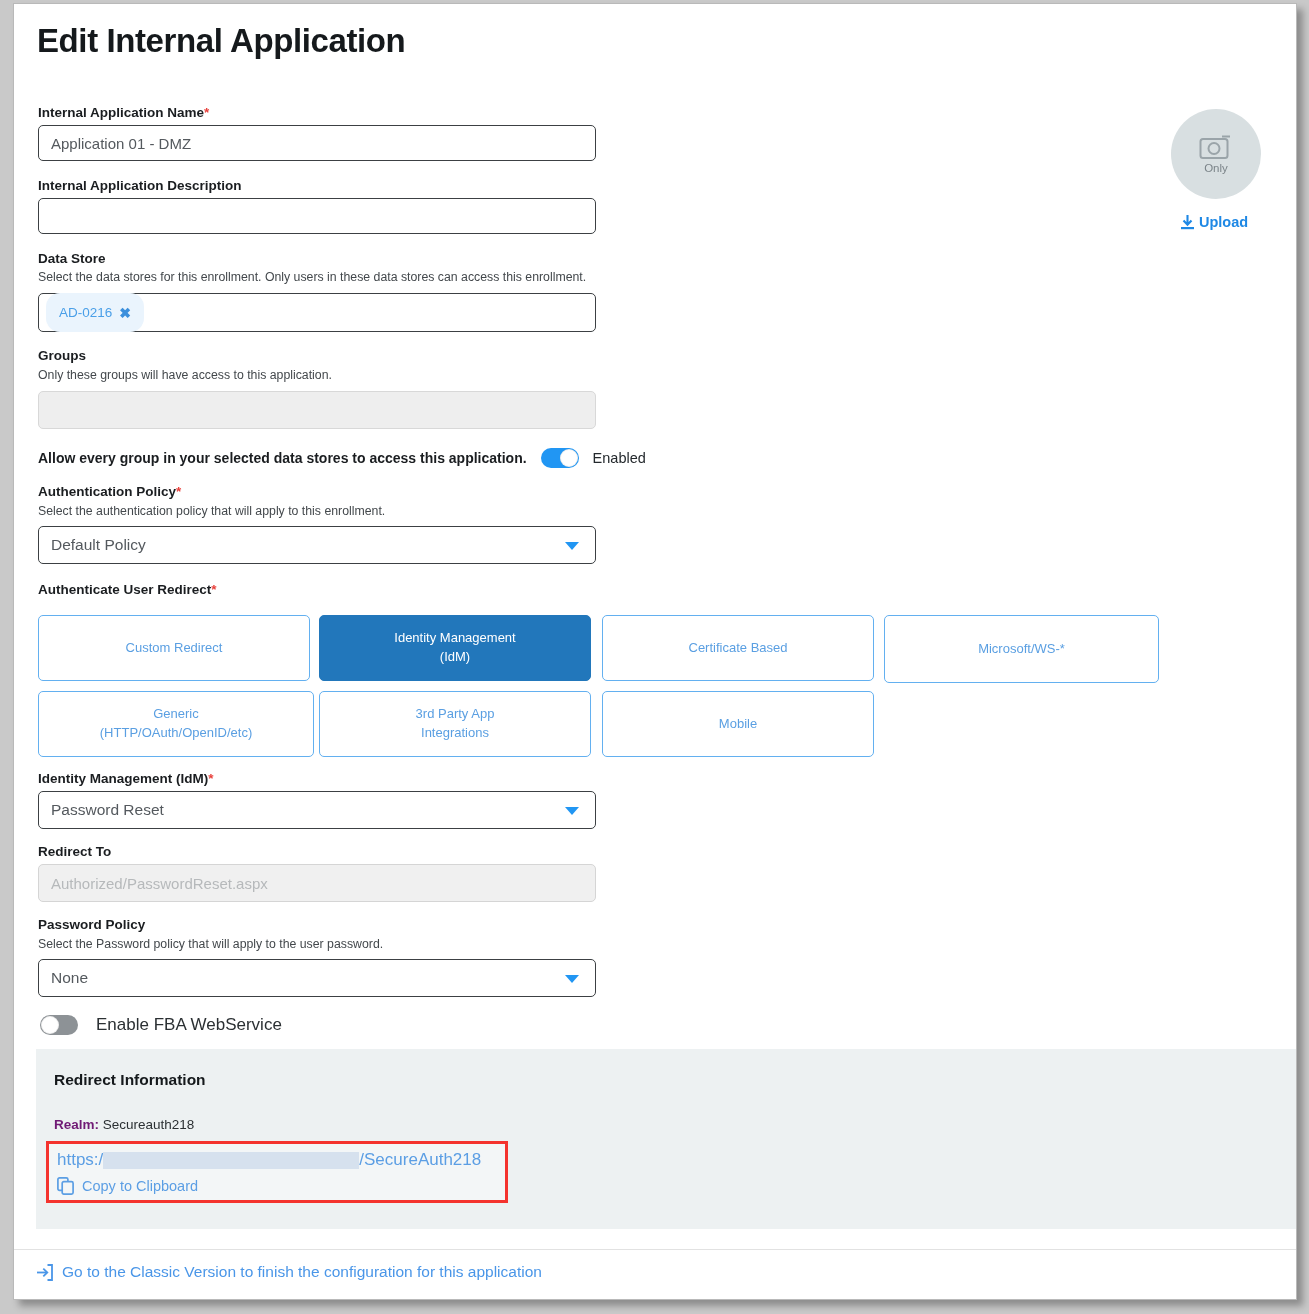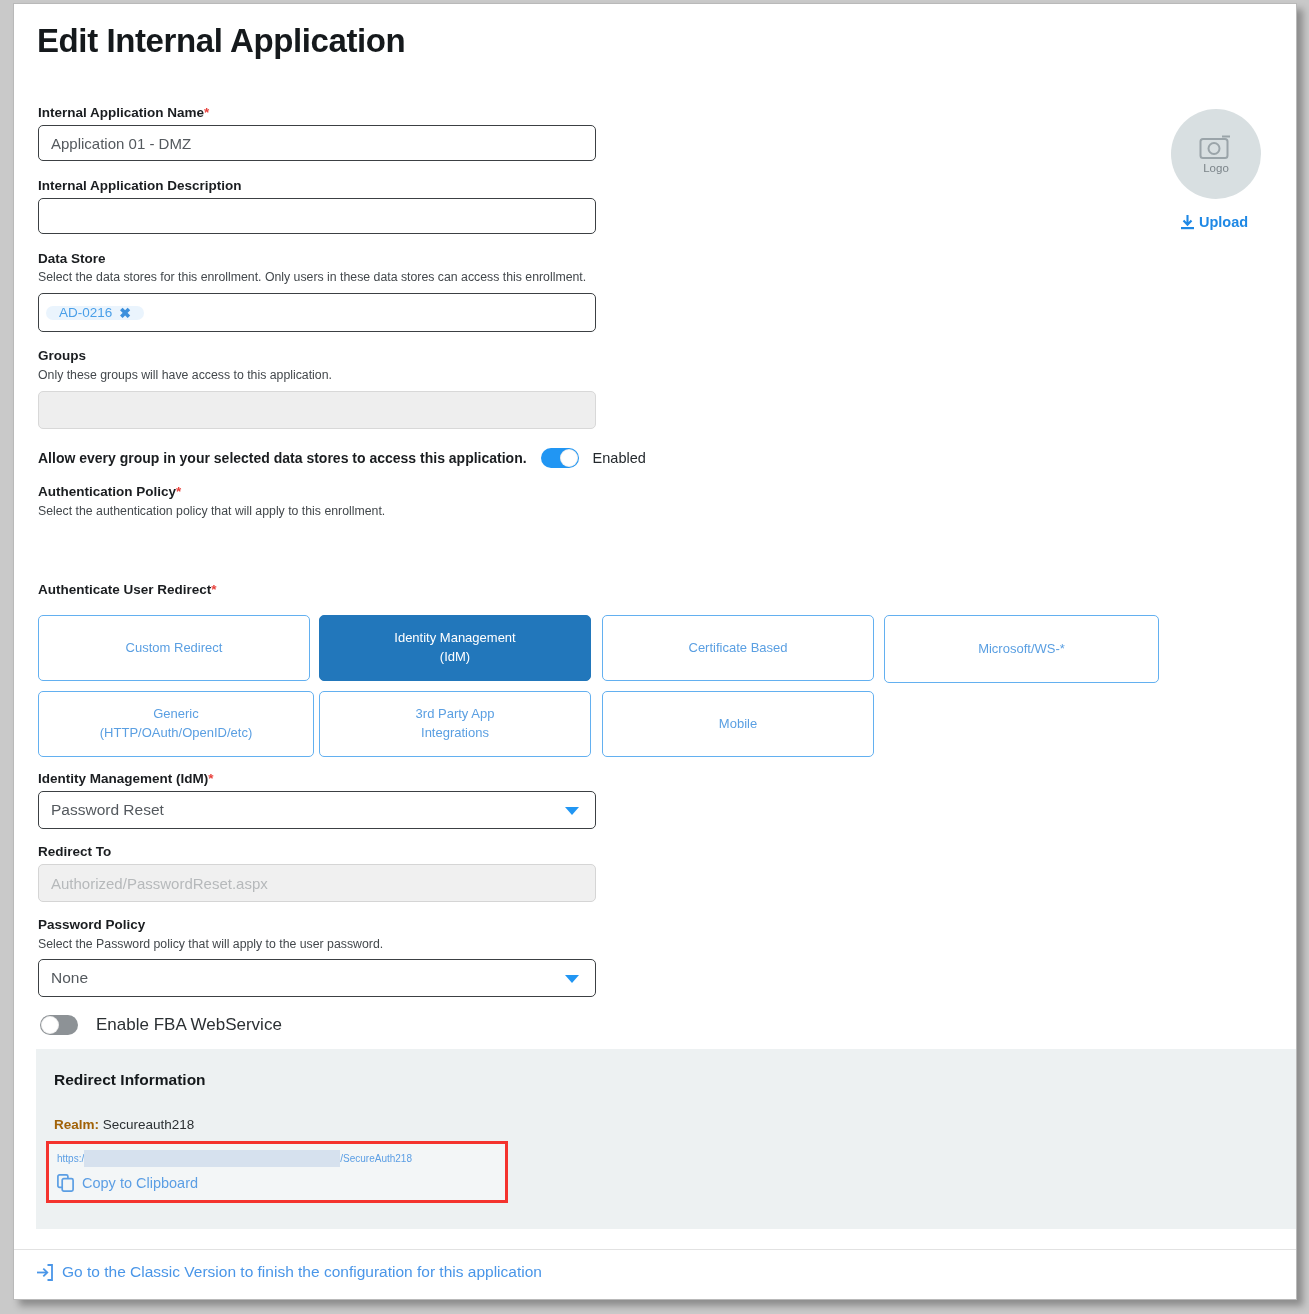--- a/index.html
+++ b/index.html
@@ -111,21 +111,21 @@
     border-radius: 5px;
     background: #fff;
     display: flex;
     align-items: center;
     padding: 0 7px;
   }
   .chip {
     background: #eaf4fd;
     color: #4a9fe8;
     border-radius: 14px;
-    height: 14px;
+    height: 39px;
     display: inline-flex;
     align-items: center;
     gap: 7px;
     padding: 0 13px;
     font-size: 13.5px;
   }
   .chip-x {
     color: #3b8fdc;
     font-size: 14px;
     font-weight: bold;
@@ -225,35 +225,35 @@
     font-weight: bold;
     color: #15191c;
   }
   .realm-line {
     position: absolute;
     left: 18px;
     top: 68px;
     font-size: 13.5px;
     color: #2b3033;
   }
-  .realm-label { font-weight: bold; color: #a16207; }
+  .realm-label { font-weight: bold; color: #701a75; }
   .url-box {
     position: absolute;
     left: 10px;
     top: 92px;
     width: 462px;
     height: 62px;
     border: 3px solid #f4332e;
     background: #f3f6f7;
     padding: 6px 8px 0 8px;
   }
   .url-line {
     display: flex;
     align-items: center;
-    font-size: 10px;
+    font-size: 17px;
     color: #5b9ee4;
     white-space: nowrap;
   }
   .redacted {
     display: inline-block;
     height: 17px;
     width: 256px;
     background: #d6e1ee;
     vertical-align: middle;
   }
@@ -297,21 +297,21 @@
 <div class="inner">
 
   <div class="page-title">Edit Internal Application</div>
 
   <div class="logo-circle">
     <svg width="34" height="26" viewBox="0 0 34 26">
       <rect x="1.5" y="5" width="27" height="19" rx="2.5" fill="none" stroke="#9aa4a9" stroke-width="2"></rect>
       <circle cx="15" cy="14.5" r="5.5" fill="none" stroke="#9aa4a9" stroke-width="2"></circle>
       <line x1="23" y1="2.5" x2="31" y2="2.5" stroke="#9aa4a9" stroke-width="2"></line>
     </svg>
-    <div class="logo-text">Logo</div>
+    <div class="logo-text">Only</div>
   </div>
   <div class="upload-link">
     <svg width="13" height="15" viewBox="0 0 13 15">
       <path d="M6.5 0 V9 M2.5 5.5 L6.5 9.8 L10.5 5.5" fill="none" stroke="#1e88e5" stroke-width="2.1"></path>
       <rect x="0" y="12" width="13" height="2.2" fill="#1e88e5"></rect>
     </svg>
     <span>Upload</span>
   </div>
 
   <div class="abs field-label" style="left:24px; top:101px;">
@@ -346,20 +346,24 @@
     <span class="toggle on">
             <span class="knob"></span>
           </span>
     <span style="font-size:14.5px; color:#24292d;">Enabled</span>
   </div>
 
   <div class="abs field-label" style="left:24px; top:480px;">
     <span>Authentication Policy</span><span class="req">*</span>
   </div>
   <div class="abs field-help" style="left:24px; top:500px;">Select the authentication policy that will apply to this enrollment.</div>
+  <div class="abs select" style="left:24px; top:522px;">
+    <span>Default Policy</span>
+    <span class="caret"></span>
+  </div>
 
   <div class="abs field-label" style="left:24px; top:578px;">
     <span>Authenticate User Redirect</span><span class="req">*</span>
   </div>
 
   <div class="card" style="left:24px;  top:611px; width:272px; height:66px;">
     <span>Custom Redirect</span>
   </div>
   <div class="card selected" style="left:305px; top:611px; width:272px; height:66px;">
     <span style="white-space:pre-line;">Identity Management

